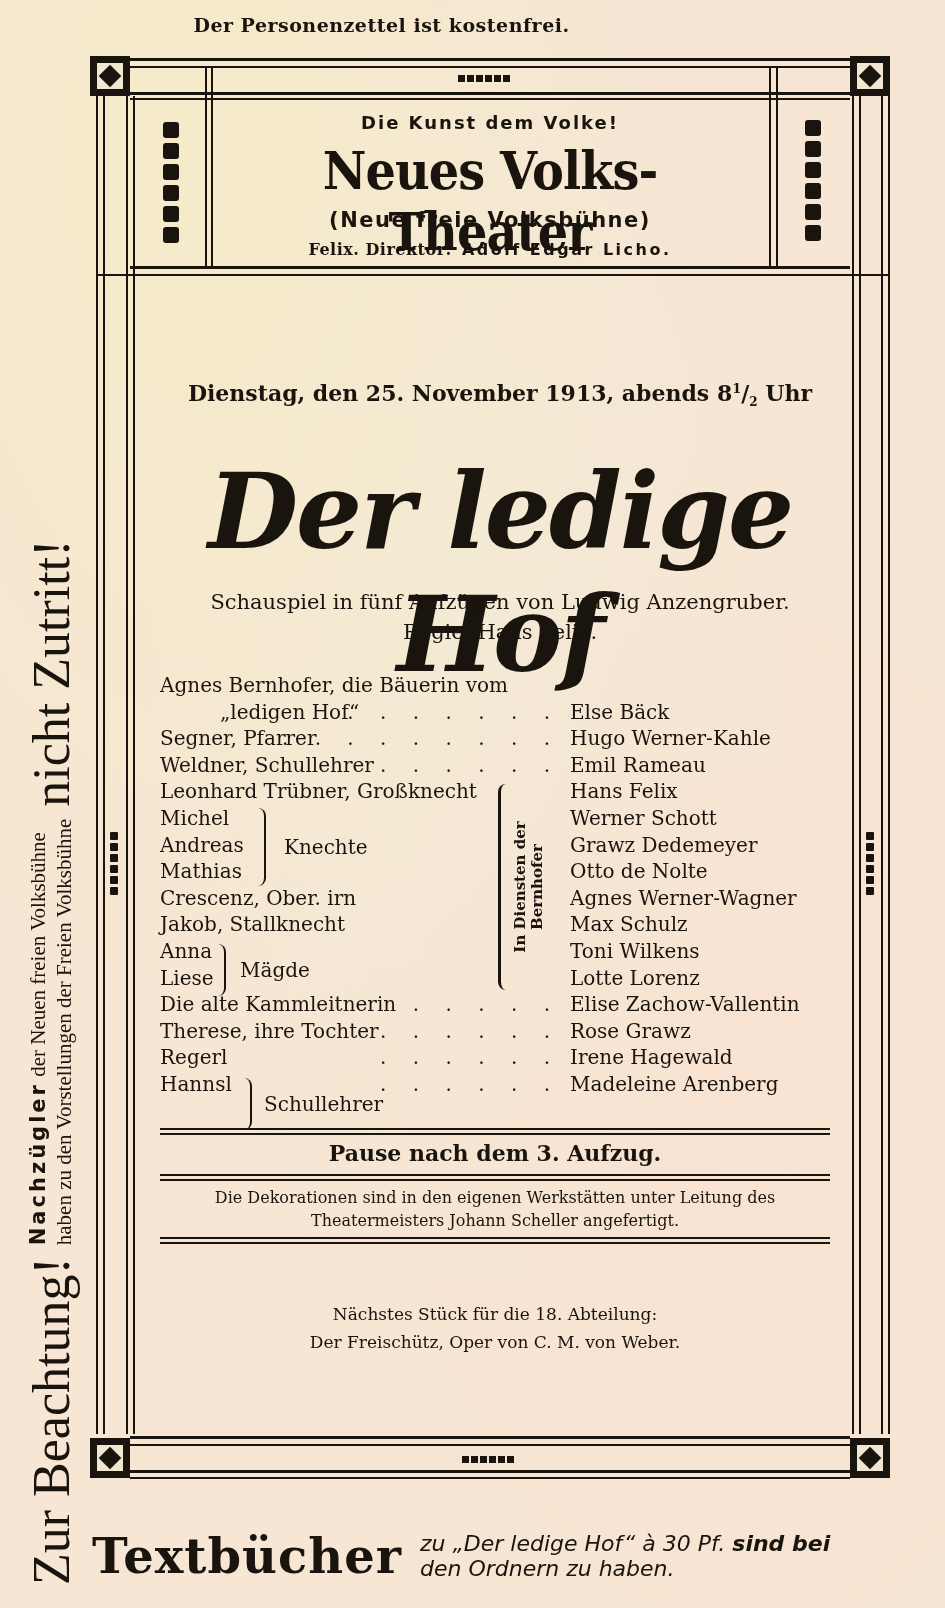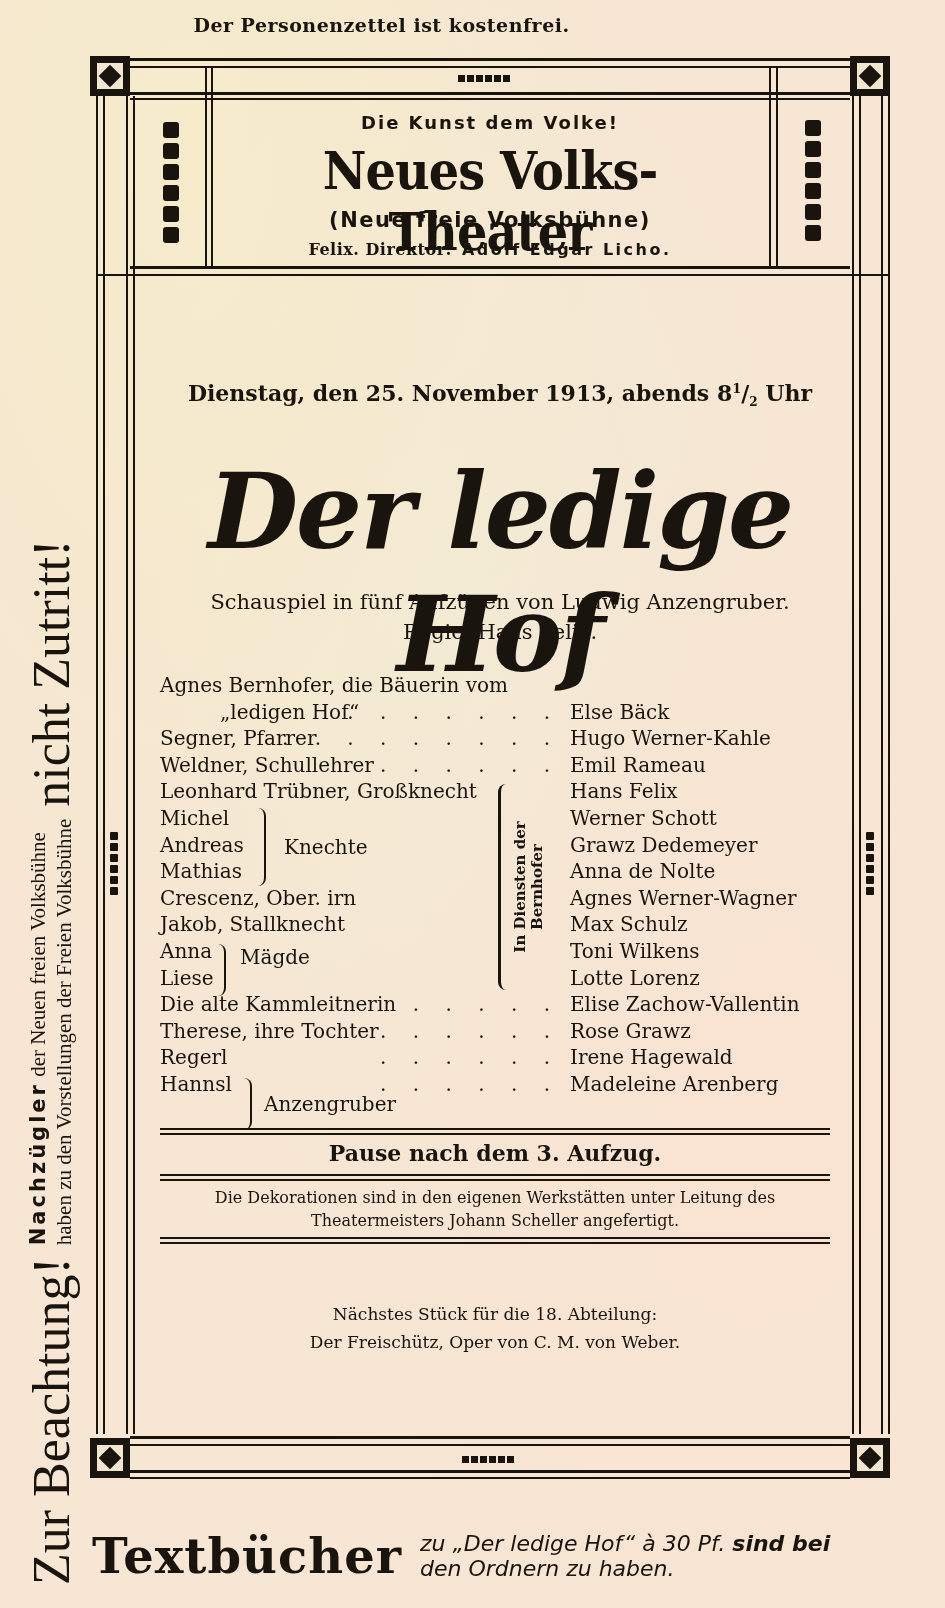--- a/index.html
+++ b/index.html
@@ -220,21 +220,21 @@
   <div class="row">
       <span class="role">Michel</span>
       <span class="actor">Werner Schott</span>
     </div>
   <div class="row">
       <span class="role">Andreas</span>
       <span class="actor">Grawz Dedemeyer</span>
     </div>
   <div class="row">
       <span class="role">Mathias</span>
-      <span class="actor">Anna de Nolte</span>
+      <span class="actor">Otto de Nolte</span>
     </div>
   <div class="row">
       <span class="role">Crescenz, Ober. irn</span>
       <span class="actor">Agnes Werner-Wagner</span>
     </div>
   <div class="row">
       <span class="role">Jakob, Stallknecht</span>
       <span class="actor">Max Schulz</span>
     </div>
   <div class="row">
@@ -263,24 +263,24 @@
   <div class="row">
       <span class="role">Hannsl</span>
       <span class="dots">. . . . . .</span>
       <span class="actor">Madeleine Arenberg</span>
     </div>
 
   <div class="brace" style="left:98px;top:136px;width:8px;height:78px;"></div>
   <div class="group-label" style="left:124px;top:162px;">Knechte</div>
 
   <div class="brace" style="left:58px;top:272px;width:8px;height:52px;"></div>
-  <div class="group-label" style="left:80px;top:272px;text-align:center;">Mägde</div>
+  <div class="group-label" style="left:80px;top:285px;text-align:center;">Mägde</div>
 
   <div class="brace" style="left:84px;top:406px;width:8px;height:52px;"></div>
-  <div class="group-label" style="left:104px;top:419px;">Anzengruber</div>
+  <div class="group-label" style="left:104px;top:419px;">Schullehrer</div>
 
   <div class="dienst-bracket" style="left:338px;top:112px;width:8px;height:206px;"></div>
   <div class="dienst-label" style="left:352px;top:320px;width:210px;">
     <div>In Diensten der</div>
     <div>Bernhofer</div>
   </div>
 </div>
 
 <div class="abs hline thin" style="left:160px;top:1128px;width:670px;"></div>
 <div class="abs hline thin" style="left:160px;top:1133px;width:670px;"></div>

